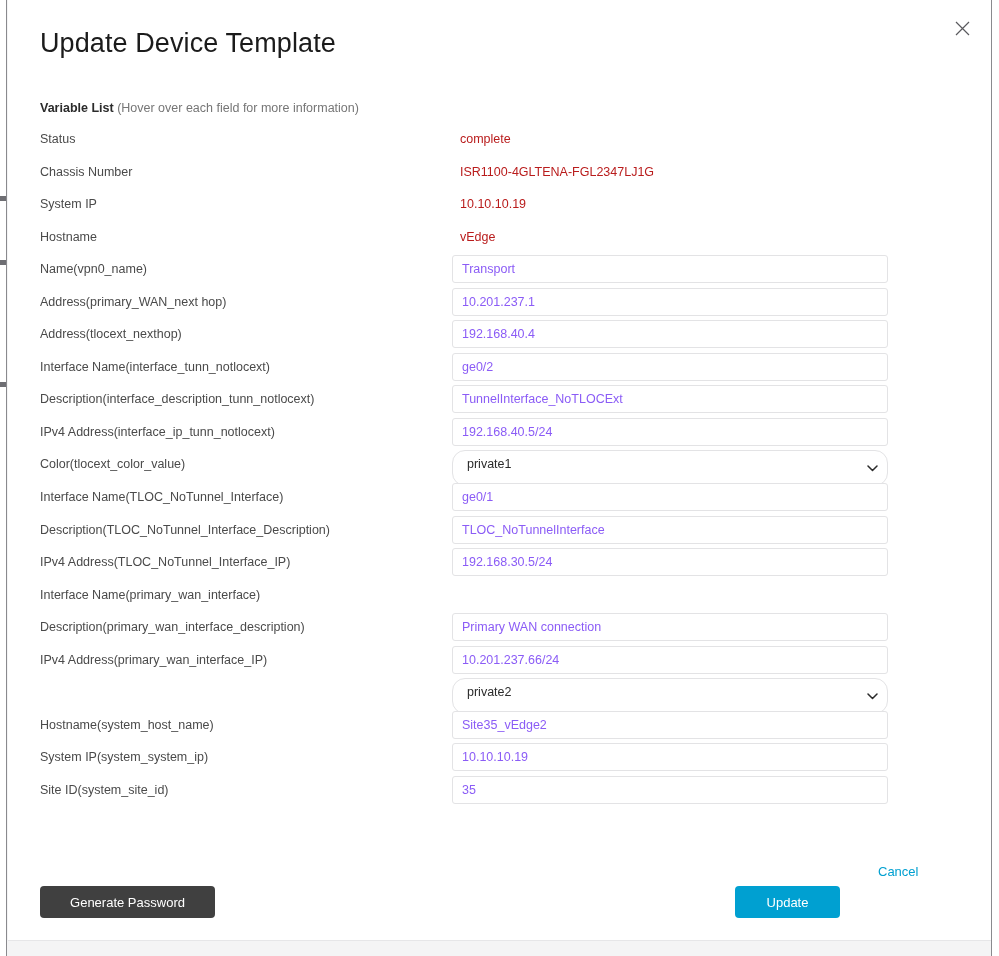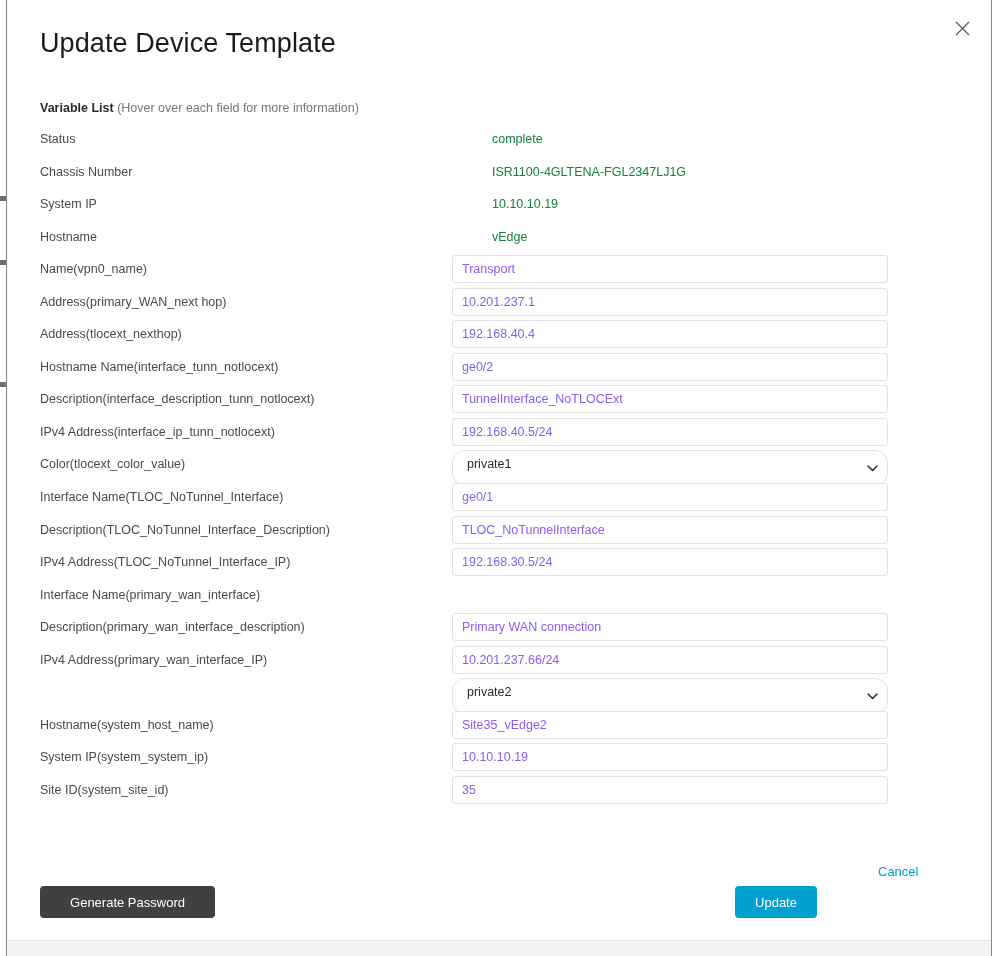--- a/index.html
+++ b/index.html
@@ -113,23 +113,22 @@
     color: #4a4a4a;
     white-space: nowrap;
   }
   .row-static-value {
     position: absolute;
     left: 452px;
     top: 0;
     height: 28px;
     line-height: 28px;
     font-size: 12.5px;
-    color: #15803d;
-    white-space: nowrap;
-    margin-left: 32px;
+    color: #b91c1c;
+    white-space: nowrap;
   }
 
   .field {
     position: absolute;
     left: 444px;
     top: 0;
     width: 436px;
     height: 28px;
     background: #ffffff;
     border: 1px solid #e3e3e5;
@@ -189,21 +188,21 @@
     border-radius: 4px;
     font-family: "Liberation Sans", sans-serif;
     font-size: 13px;
     cursor: pointer;
     padding: 0;
   }
   #footer-update {
     position: absolute;
     left: 727px;
     top: 886px;
-    width: 82px;
+    width: 105px;
     height: 32px;
     background: #00a0d1;
     color: #ffffff;
     border: none;
     border-radius: 4px;
     font-family: "Liberation Sans", sans-serif;
     font-size: 13px;
     cursor: pointer;
     padding: 0;
   }
@@ -270,21 +269,21 @@
       </div>
       <div class="row">
         <div class="row-label">Address(primary_WAN_next hop)</div>
         <input class="field" type="text" value="10.201.237.1" style="">
       </div>
       <div class="row">
         <div class="row-label">Address(tlocext_nexthop)</div>
         <input class="field" type="text" value="192.168.40.4" style="">
       </div>
       <div class="row">
-        <div class="row-label">Hostname Name(interface_tunn_notlocext)</div>
+        <div class="row-label">Interface Name(interface_tunn_notlocext)</div>
         <input class="field" type="text" value="ge0/2" style="">
       </div>
       <div class="row">
         <div class="row-label">Description(interface_description_tunn_notlocext)</div>
         <input class="field" type="text" value="TunnelInterface_NoTLOCExt" style="">
       </div>
       <div class="row">
         <div class="row-label">IPv4 Address(interface_ip_tunn_notlocext)</div>
         <input class="field" type="text" value="192.168.40.5/24" style="">
       </div>

